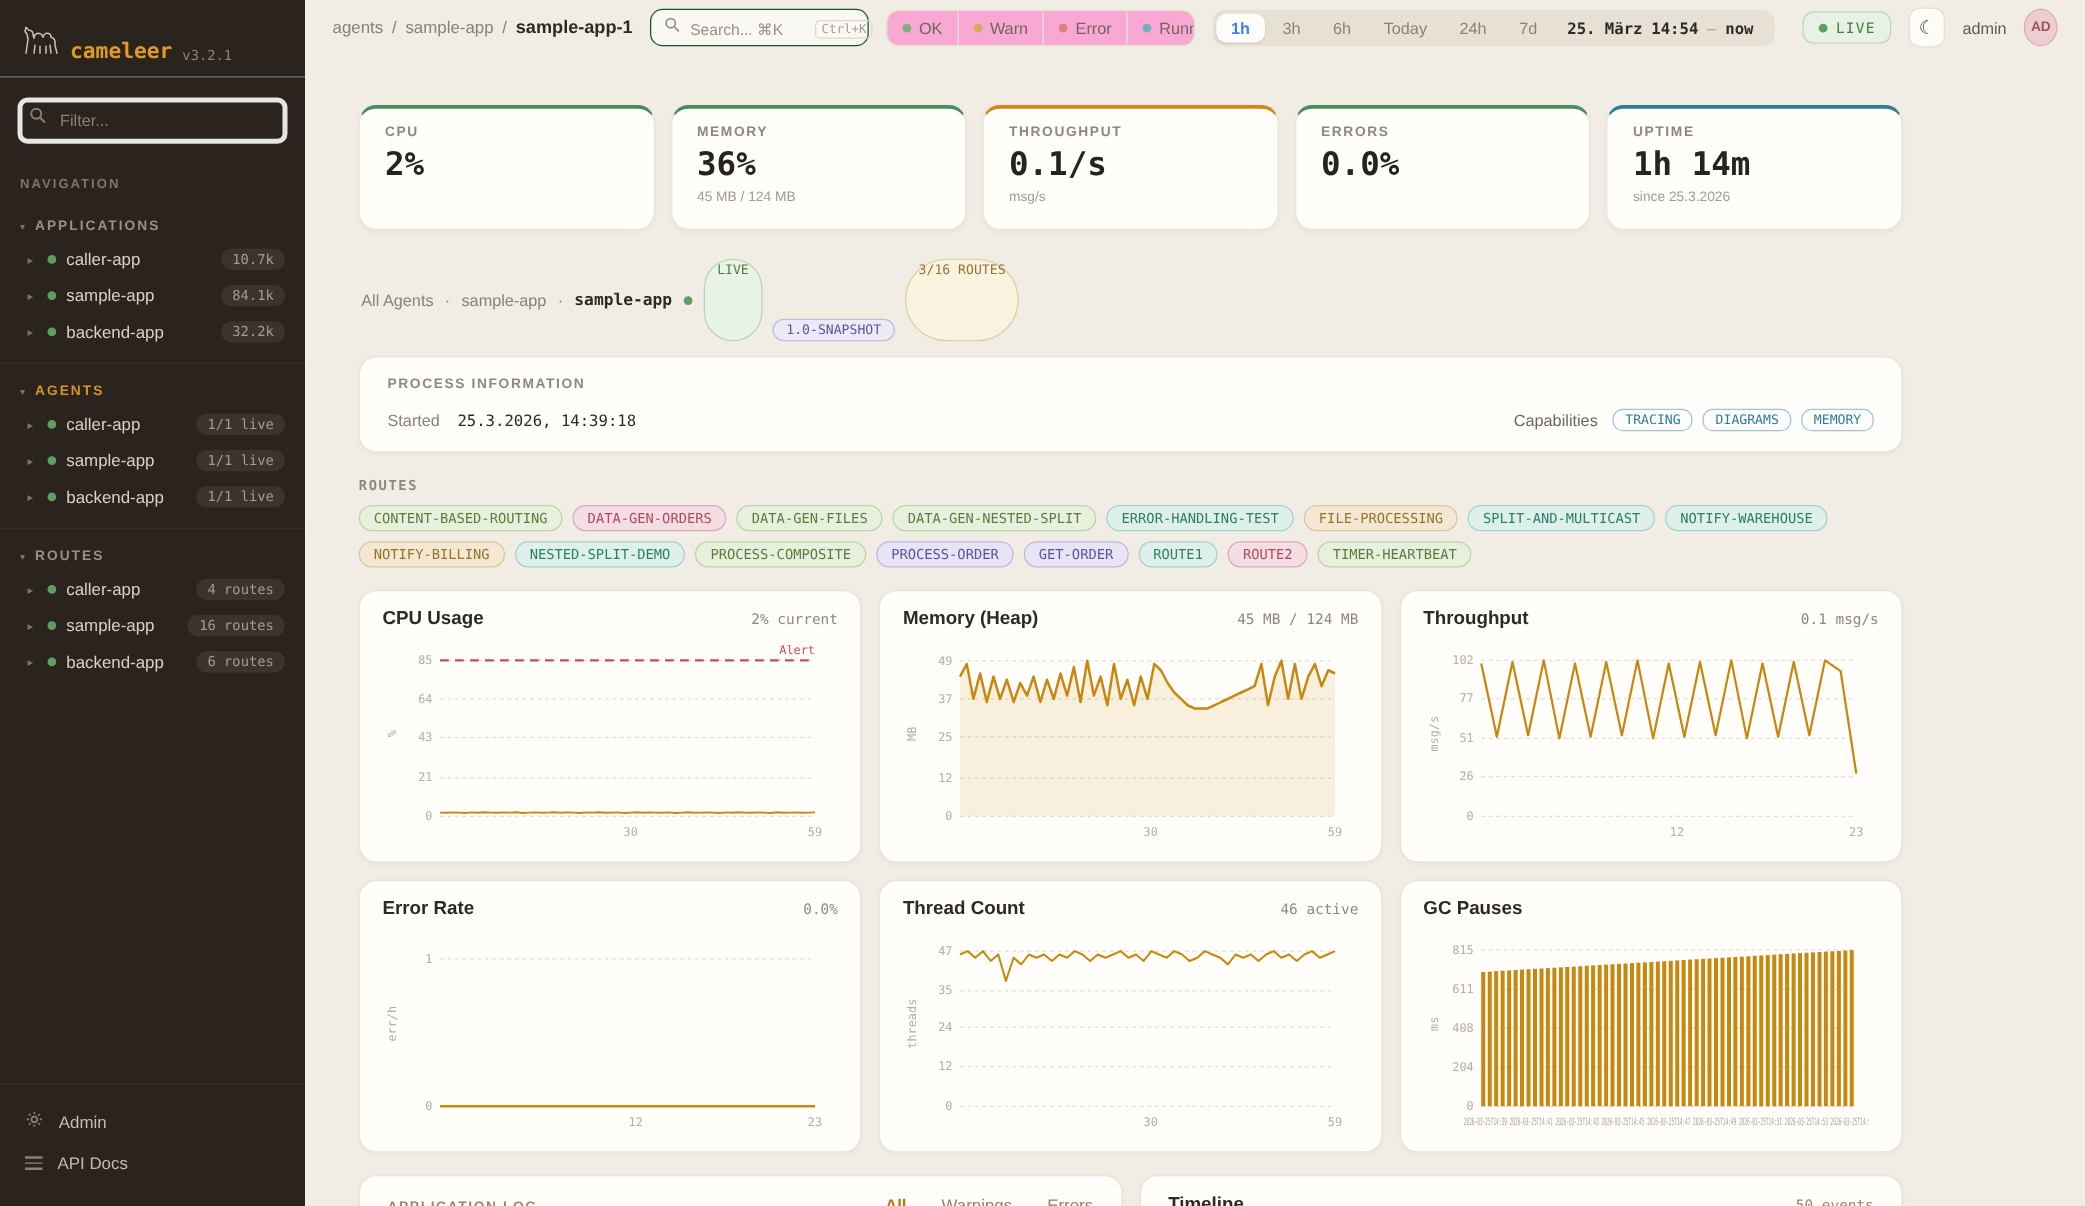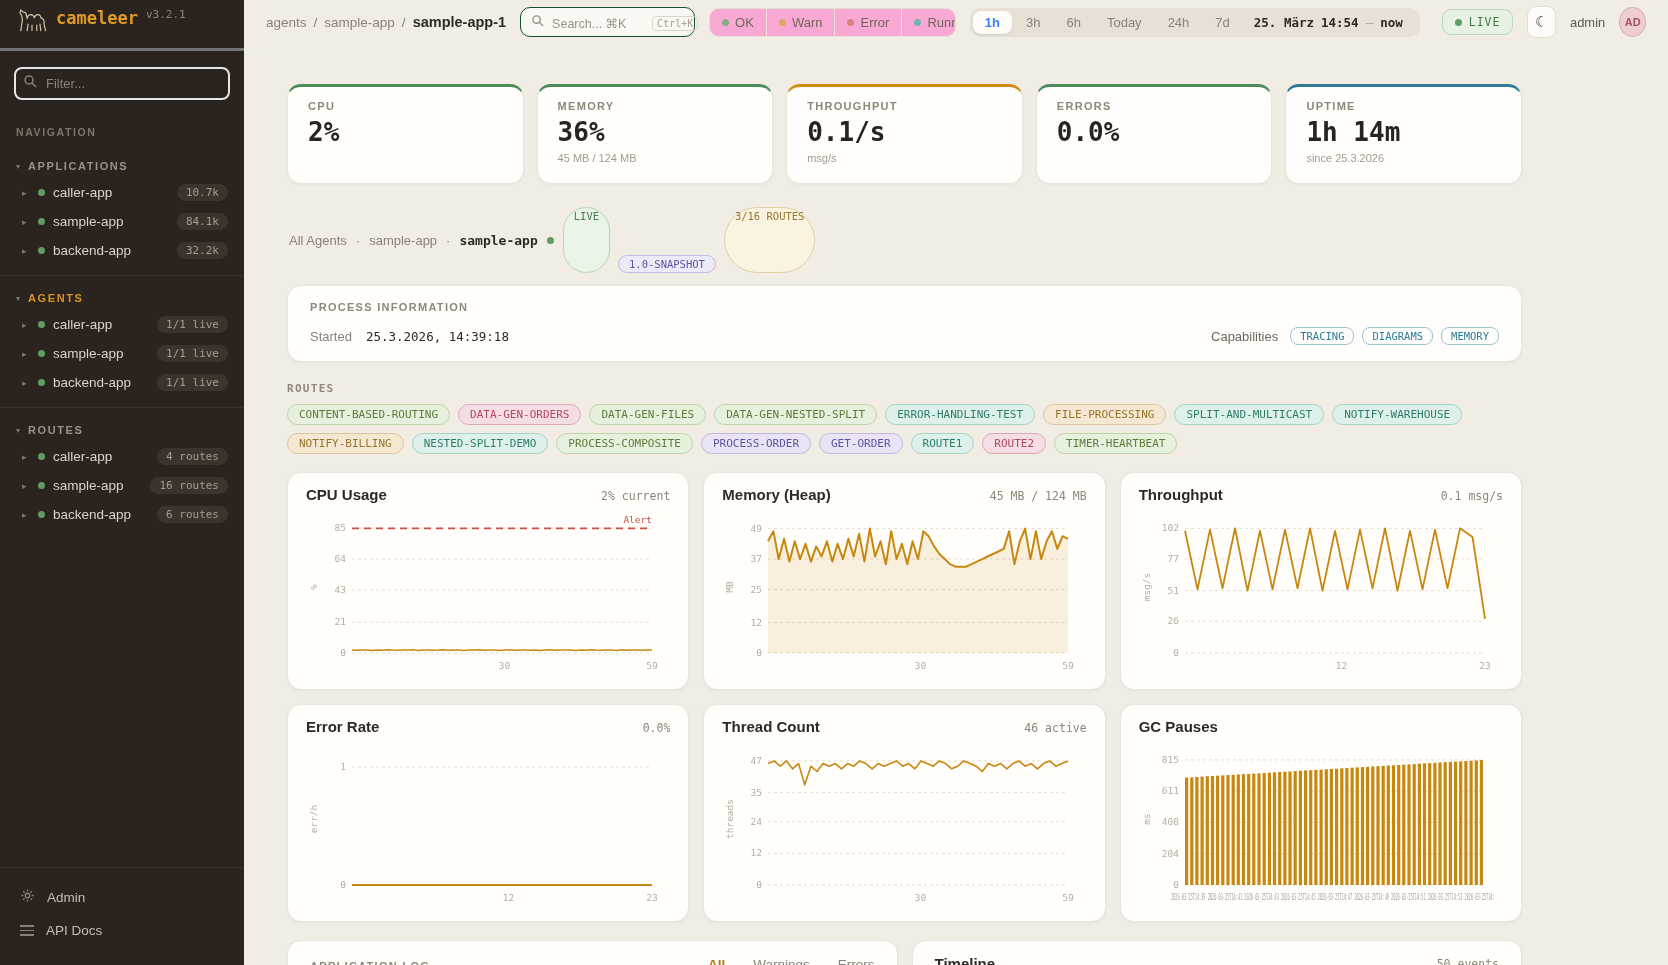--- a/index.html
+++ b/index.html
@@ -3,26 +3,26 @@
 <meta charset="utf-8">
 <style>
   * { margin:0; padding:0; box-sizing:border-box; }
   html,body { width:1668px; height:965px; overflow:hidden; background:#f1ede5;
     font-family:"Liberation Sans", sans-serif; color:#2d2925; }
   .mono { font-family:"DejaVu Sans Mono", monospace; }
 
   
   .sidebar { position:fixed; left:0; top:0; bottom:0; width:244px; background:#2b241e;
     display:flex; flex-direction:column; z-index:5; }
-  .logo-row { display:flex; align-items:flex-start; gap:8px; padding:8px 16px 10px;
-    border-bottom:3px solid #737373; }
+  .logo-row { display:flex; align-items:flex-end; gap:8px; padding:20px 16px 10px;
+    border-bottom:1px solid #737373; }
   .logo-title { font-family:"DejaVu Sans Mono", monospace; font-weight:bold; font-size:17px; color:#e09b26; }
   .logo-ver { font-size:11px; color:#8a8178; font-family:"DejaVu Sans Mono", monospace; }
   .filter-wrap { margin:16px 14px 0; position:relative; }
-  .filter-input { width:100%; background:transparent; border:2px solid #e5e5e5; border-radius:8px;
+  .filter-input { width:100%; background:transparent; border:4px solid #e5e5e5; border-radius:8px;
     padding:7px 10px 7px 30px; color:#d8d2c8; font-size:13px; outline:none; }
   .filter-input::placeholder { color:#8a8178; }
   .filter-icon { position:absolute; left:9px; top:7px; }
   .nav-label { margin:26px 16px 6px; font-size:10.5px; letter-spacing:1.6px; color:#7d756a; font-weight:bold; }
   .sec { padding:10px 0 10px; }
   .sec + .sec { border-top:1px solid #38312a; }
   .sec-head { display:flex; align-items:center; gap:8px; padding:6px 16px; cursor:pointer; }
   .sec-caret { font-size:8px; color:#7d756a; }
   .sec-title { font-size:11px; letter-spacing:1.6px; color:#9a9186; font-weight:bold; }
   .sec.active .sec-title { color:#d79326; }

